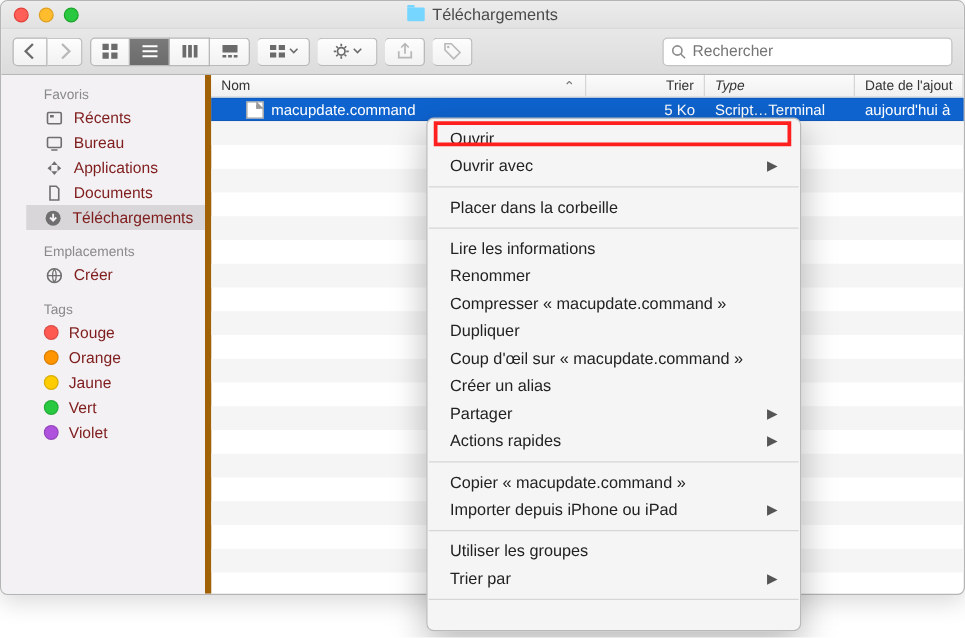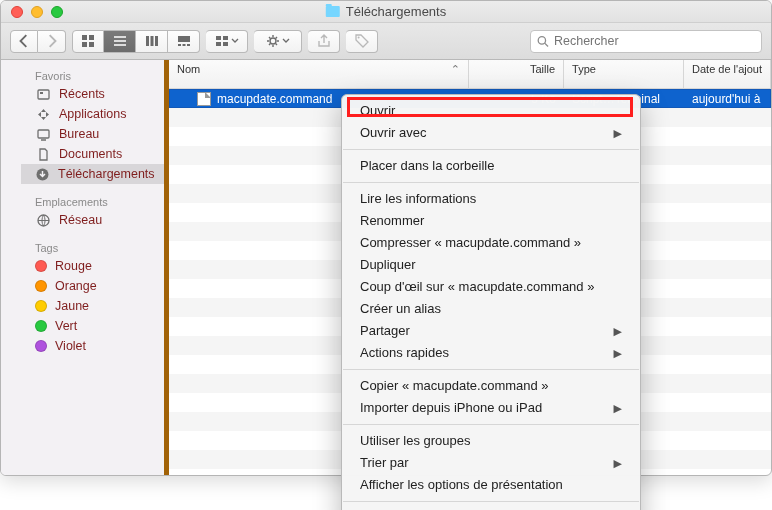--- a/index.html
+++ b/index.html
@@ -37,25 +37,25 @@
 .body { display:flex; height: calc(100% - 59px); }
 .sidebar { width:170px; background:#f3f1f4; border-right:5px solid #a16207; padding-top:6px; font-size:12.5px; color:#555; overflow:hidden;padding-left:20px;}
 .side-head { font-size:11px; color:#8a8a8a; padding:4px 14px 2px; }
 .side-item { display:flex; align-items:center; gap:8px; padding: 3px 14px; color:#7f1d1d; }
 .side-item.sel { background:#d8d6d9; border-radius:0; }
 .side-ic { width:16px; height:14px; display:flex; align-items:center; justify-content:center; color:#6f6f6f; }
 .tag-dot { width:12px; height:12px; border-radius:50%; border:1px solid rgba(0,0,0,.15); }
 
 
 .list { flex:1; display:flex; flex-direction:column; }
-.list-header { display:flex; height:29px; background:linear-gradient(#fbfbfb,#f1f1f1); border-bottom:1px solid #d6d6d6; font-size:11px; color:#333; }
+.list-header { display:flex; height:18px; background:linear-gradient(#fbfbfb,#f1f1f1); border-bottom:1px solid #d6d6d6; font-size:11px; color:#333; }
 .col { border-right:1px solid #d6d6d6; padding:3px 8px; overflow:hidden; white-space:nowrap; }
 .col.name { flex:0 0 300px; }
 .col.size { flex:0 0 95px; text-align:right;}
-.col.type { flex:0 0 120px; }
+.col.type { flex:0 0 120px;font-style:italic; }
 .col.date { flex:1; }
 .rows { flex:1; overflow:hidden; position:relative; }
 .row { display:flex; height:19px; font-size:12px; color:#383838; align-items:center; }
 .row.striped { background:#f5f5f5; }
 .row.sel { background:#0e63ce; color:#fff; }
 .row.sel.boxed { box-shadow: inset 0 0 0 1px #1158b8; }
 .row .cell { padding:0 8px; overflow:hidden; white-space:nowrap; }
 .cell.name { flex:0 0 300px; display:flex; align-items:flex-start; gap:6px; padding-left:28px;}
 .cell.size { flex:0 0 95px; text-align:right;}
 .cell.type { flex:0 0 120px; }
@@ -184,37 +184,37 @@
             <svg width="15" height="15" viewBox="0 0 15 15">
               <rect x="2" y="3" width="11" height="9" rx="1" fill="none" stroke="#6f6f6f" stroke-width="1.3"></rect>
               <rect x="4" y="5" width="3" height="2" fill="#6f6f6f"></rect>
             </svg>
           </span>
           <span>Récents</span>
         </div>
       <div class="side-item">
           <span class="side-ic">
             <svg width="15" height="15" viewBox="0 0 15 15">
-              <path d="M7.5 2 10 5H5z M2 7.5 5 5v5z M7.5 13 5 10h5z M13 7.5 10 10V5z" fill="#6f6f6f"></path>
-            </svg>
-          </span>
-          <span>Applications</span>
-        </div>
-      <div class="side-item">
-          <span class="side-ic">
-            <svg width="15" height="15" viewBox="0 0 15 15">
               <rect x="2" y="3" width="11" height="8" rx="1" fill="none" stroke="#6f6f6f" stroke-width="1.3"></rect>
               <path d="M5 13h5" stroke="#6f6f6f" stroke-width="1.3"></path>
             </svg>
           </span>
           <span>Bureau</span>
         </div>
       <div class="side-item">
           <span class="side-ic">
             <svg width="15" height="15" viewBox="0 0 15 15">
+              <path d="M7.5 2 10 5H5z M2 7.5 5 5v5z M7.5 13 5 10h5z M13 7.5 10 10V5z" fill="#6f6f6f"></path>
+            </svg>
+          </span>
+          <span>Applications</span>
+        </div>
+      <div class="side-item">
+          <span class="side-ic">
+            <svg width="15" height="15" viewBox="0 0 15 15">
               <path d="M4 2h5l2 2v9H4z" fill="none" stroke="#6f6f6f" stroke-width="1.3"></path>
             </svg>
           </span>
           <span>Documents</span>
         </div>
       <div class="side-item sel">
           <span class="side-ic">
             <svg width="15" height="15" viewBox="0 0 15 15">
               <circle cx="7.5" cy="7.5" r="6" fill="#6f6f6f"></circle>
               <path d="M7.5 4v5M5 7l2.5 2.5L10 7" fill="none" stroke="#f3f1f4" stroke-width="1.5"></path>
@@ -224,21 +224,21 @@
         </div>
 
       <div class="side-head" style="margin-top:8px">Emplacements</div>
       <div class="side-item">
           <span class="side-ic">
             <svg width="15" height="15" viewBox="0 0 15 15">
               <circle cx="7.5" cy="7.5" r="5.5" fill="none" stroke="#6f6f6f" stroke-width="1.3"></circle>
               <path d="M2 7.5h11M7.5 2c2 3 2 8 0 11M7.5 2c-2 3-2 8 0 11" fill="none" stroke="#6f6f6f" stroke-width="1"></path>
             </svg>
           </span>
-          <span>Réseau</span>
+          <span>Créer</span>
         </div>
 
       <div class="side-head" style="margin-top:8px">Tags</div>
       <div id="tag-list">
           <div class="side-item">
             <span class="tag-dot" style="background:#ff5a52"></span>
             <span>Rouge</span>
           </div>
           <div class="side-item">
             <span class="tag-dot" style="background:#ff9500"></span>
@@ -255,21 +255,21 @@
           <div class="side-item">
             <span class="tag-dot" style="background:#af52de"></span>
             <span>Violet</span>
           </div>
         </div>
     </div>
 
     <div class="list">
       <div class="list-header">
         <div class="col name"><span>Nom</span> <span style="float:right;color:#777">⌃</span></div>
-        <div class="col size">Taille</div>
+        <div class="col size">Trier</div>
         <div class="col type">Type</div>
         <div class="col date">Date de l'ajout</div>
       </div>
       <div class="rows" id="rows">
           <div class="row sel boxed">
             <div class="cell name">
               <span class="file-ic"></span>
               <span>macupdate.command</span>
             </div>
             <div class="cell size">5 Ko</div>
@@ -349,20 +349,17 @@
       <span class="chev">▶</span>
     </div>
     <div class="ctx-sep"></div>
     <div class="ctx-item">
       <span>Utiliser les groupes</span>
     </div>
     <div class="ctx-item">
       <span>Trier par</span>
       <span class="chev">▶</span>
     </div>
-    <div class="ctx-item">
-      <span>Afficher les options de présentation</span>
-    </div>
     <div class="ctx-sep"></div>
     <div class="ctx-tags"></div>
   </div>
 
 <div class="highlight-box" style="left:347px; top:97px; width:286px; height:20px;"></div>
 
 </body></html>

